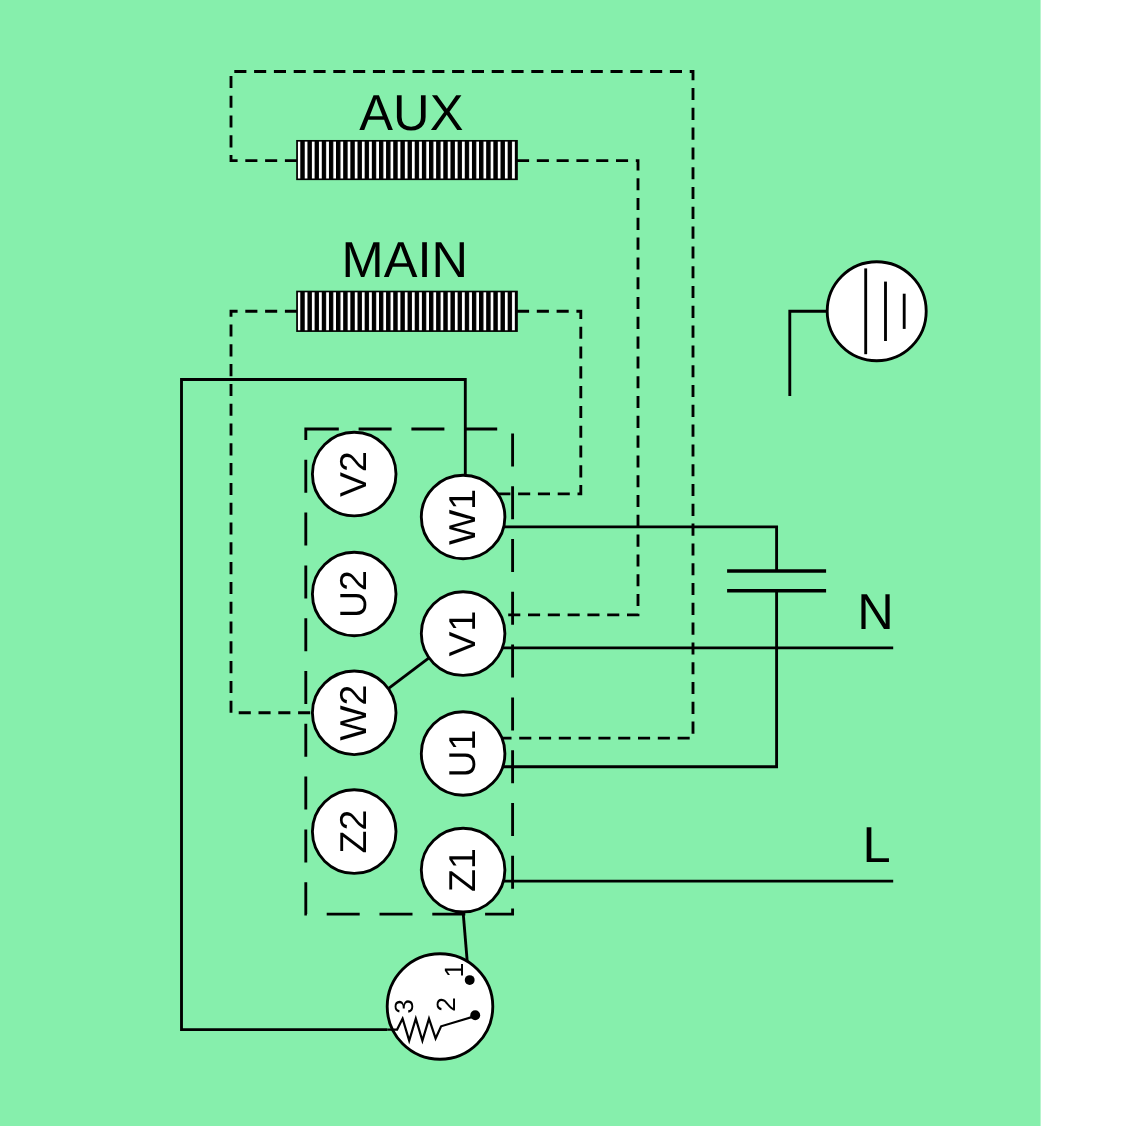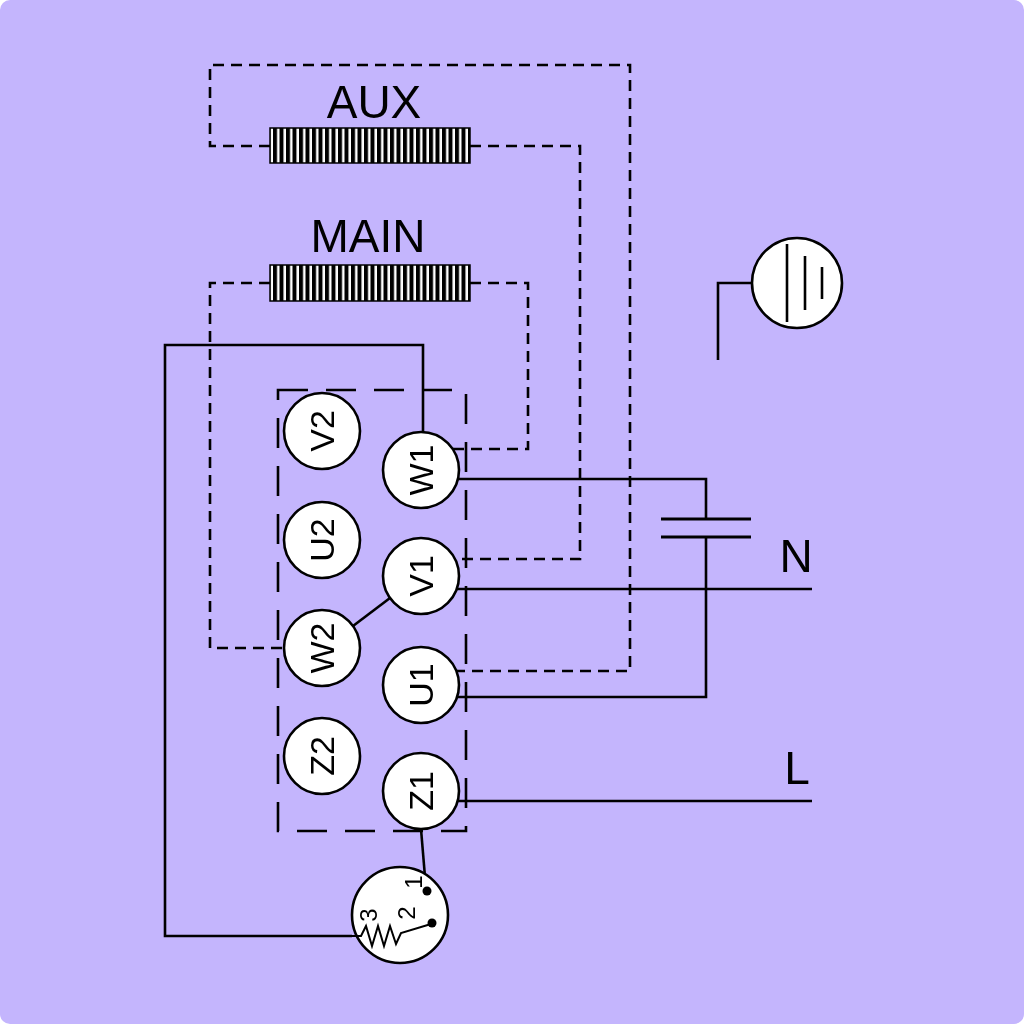--- a/index.html
+++ b/index.html
@@ -2,25 +2,24 @@
 <html style="--line: #000000;"><head>
 <meta charset="utf-8">
 <style>
   html, body {
     margin: 0;
     padding: 0;
     background: #ffffff;
   }
   .stage {
     position: relative;
-    width: 1024px;
+    width: 946px;
     height: 1024px;
-    background: #c4b5fd;
+    background: #86efac;
     font-family: "Liberation Sans", sans-serif;
-    border-radius: 10px;
   }
   svg { display: block; }
   .wire {
     fill: none;
     stroke: var(--line, #000);
     stroke-width: 2.6;
     stroke-linecap: butt;
   }
   .thick { stroke-width: 3.2; }
   .dashed { stroke-dasharray: 11 7; }

